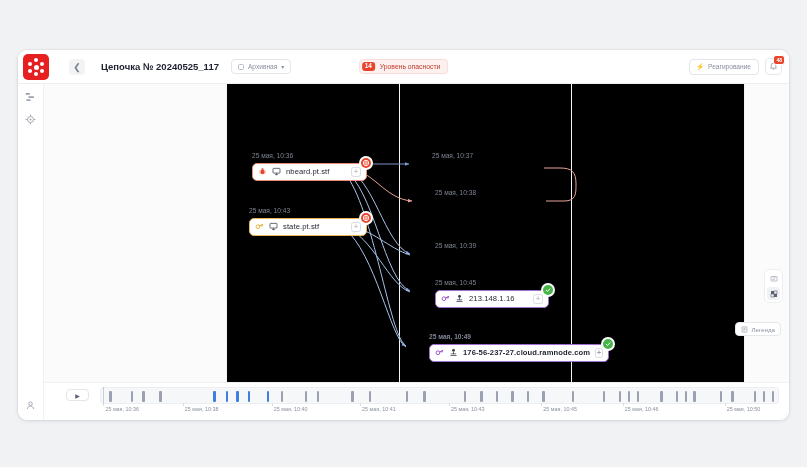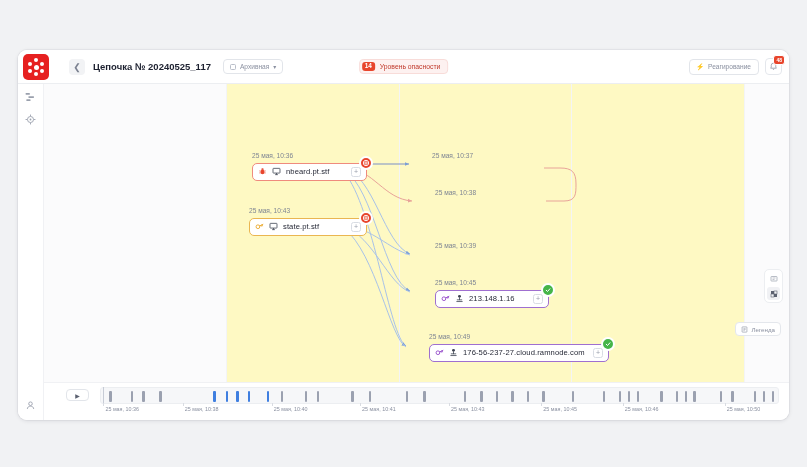--- a/index.html
+++ b/index.html
@@ -43,21 +43,21 @@
   .logo i:nth-child(6){ left: 16.8px;top: 15px; }
   .logo i:nth-child(7){ left: 10.9px;top: 18.5px; }
 
   .backbtn {
     width: 16px; height: 16px; margin-left: 20px;
     border-radius: 4px; background: #f2f3f5;
     display: flex; align-items: center; justify-content: center;
     color: #7b8190; font-size: 9px; flex: none;
   }
   .chain-title {
-    margin-left: 8px; font-size: 9.5px; font-weight: bold; color: #1d2130;
+    margin-left: 16px; font-size: 9.5px; font-weight: bold; color: #1d2130;
     white-space: nowrap;
   }
   .archive-chip {
     margin-left: 12px; height: 15px; padding: 0 6px;
     border: 1px solid #e2e5ea; border-radius: 4px;
     display: flex; align-items: center; gap: 4px;
     font-size: 6.6px; color: #8a90a0; background: #fff;
   }
   .archive-chip .sq { width: 6px; height: 6px; border: 1px solid #b9bec9; border-radius: 1.5px; }
   .archive-chip .cv { font-size: 6px; }
@@ -96,21 +96,21 @@
     position: absolute; left: 0; top: 34px; bottom: 0; width: 26px;
     border-right: 1px solid #f0f1f4; background: #fff;
     display: flex; flex-direction: column; align-items: center; padding-top: 8px; gap: 11px;
   }
   .rail-icon { color: #9aa0ad; display: flex; align-items: center; justify-content: center; }
   .rail-bottom { position: absolute; bottom: 9px; left: 0; right: 0; display: flex; justify-content: center; }
 
   
   .canvas {
     position: absolute; left: 26px; top: 34px; right: 0; bottom: 38px;
-    overflow: hidden; background: #fef9c3;
+    overflow: hidden; background: #000000;
   }
   .vline { position: absolute; top: 0; bottom: 0; width: 1px; background: #f3f4f6; }
   .band  { position: absolute; top: 0; bottom: 0; background: #fbfbfc; }
 
   svg.edges { position: absolute; left: 0; top: 0; width: 100%; height: 100%; overflow: visible; }
 
   
   .node { position: absolute; }
   .node .ts { font-size: 6.6px; color: #7e8593; margin-bottom: 3px; white-space: nowrap; }
   .card {
@@ -355,21 +355,21 @@
               </svg>
             </span>
             <span class="nm">213.148.1.16</span>
             <span class="plus" style="margin-left: auto;">+</span>
             <span class="badge ok">
               <svg width="8" height="8" viewBox="0 0 16 16">
                 <path d="M4.4 8.4 L7 11 L11.8 5.6" fill="none" stroke="#fff" stroke-width="2" stroke-linecap="round" stroke-linejoin="round"></path>
               </svg>
             </span>
           </div></div>
-        <div class="node" style="left: 385px; top: 249px;"><div class="ts">25 мая, 10:49</div><div class="card purple" style="width: 180px;">
+        <div class="node" style="left: 385px; top: 249px; font-weight: bold;"><div class="ts">25 мая, 10:49</div><div class="card purple" style="width: 180px;">
             <span style="display: inline-flex; color: rgb(142, 63, 198);">
               <svg width="9" height="9" viewBox="0 0 16 16">
                 <circle cx="5.2" cy="8.4" r="3.3" fill="none" stroke="currentColor" stroke-width="1.5"></circle>
                 <path d="M8.2 7.2 L14 4.2 M12.3 5.2 l1 1.5 M10.6 6 l1 1.5" stroke="currentColor" stroke-width="1.5" fill="none" stroke-linecap="round"></path>
               </svg>
             </span>
             <span style="display: inline-flex;">
               <svg width="9" height="9" viewBox="0 0 16 16">
                 <circle cx="8" cy="4.2" r="2.6" fill="#3c4250"></circle>
                 <path d="M8 6.8v3.4M4 10.4h8M3.2 13.4h9.6" stroke="#3c4250" stroke-width="1.4" stroke-linecap="round"></path>

